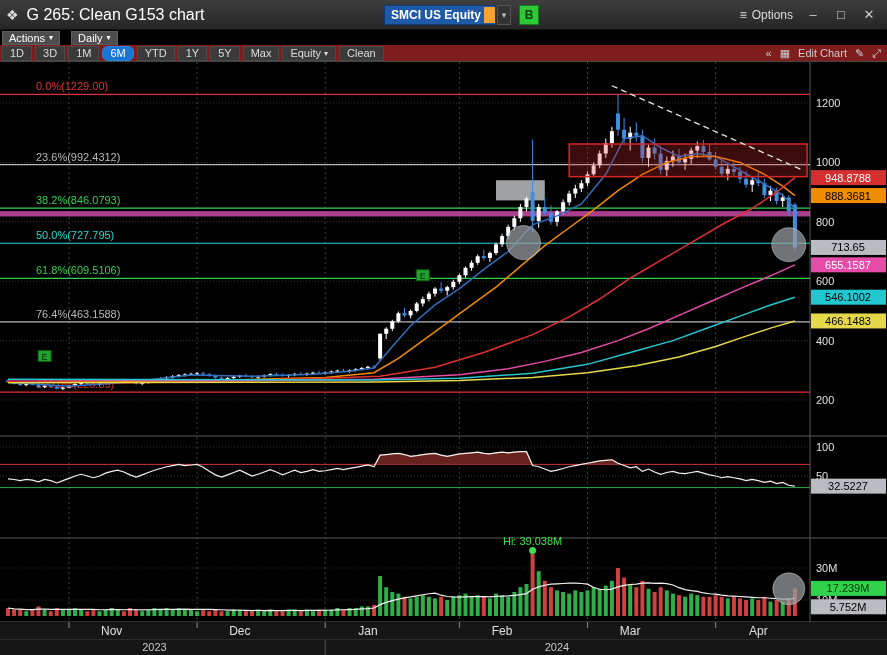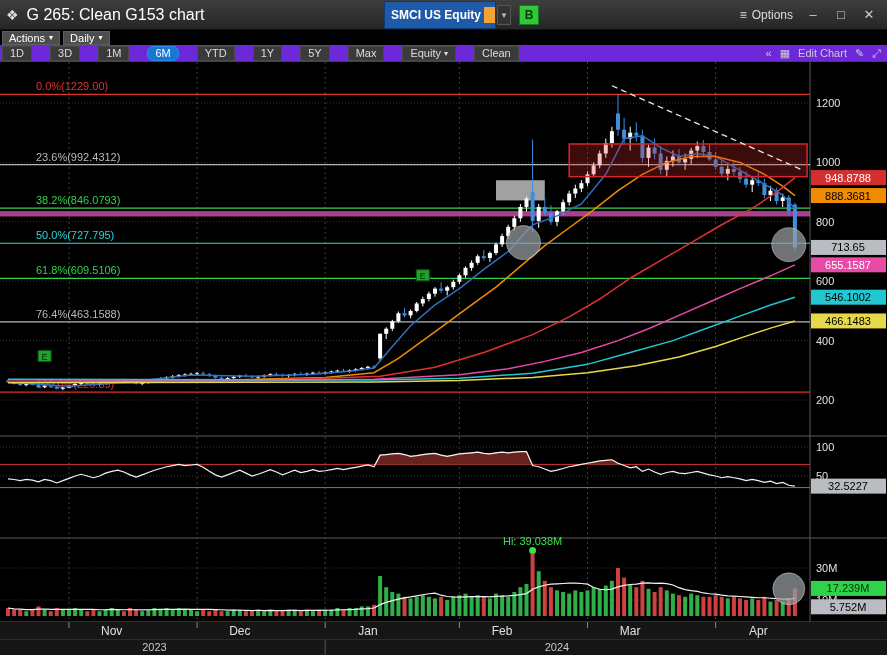--- a/index.html
+++ b/index.html
@@ -4,36 +4,36 @@
 <style>
   * { box-sizing: border-box; margin: 0; padding: 0; }
   html,body { width:887px; height:655px; background:#000; overflow:hidden;
     font-family:"Liberation Sans", sans-serif; }
   .titlebar { height:30px; background:linear-gradient(#3e3e3e,#262626);
     display:flex; align-items:center; padding:0 6px; color:#eee; position:relative;
     border-bottom:1px solid #111; }
   .tb-icon { font-size:14px; color:#ddd; margin-right:8px; cursor:default; }
   .tb-title { font-size:16px; color:#fff; }
   .ticker-group { position:absolute; left:384px; top:4px; display:flex; align-items:center; height:22px; }
-  .ticker-field { background:#1e5aa8; height:28px; display:flex; align-items:center;
+  .ticker-field { background:#1e5aa8; height:20px; display:flex; align-items:center;
     padding-left:6px; border:1px solid #0f3a75; }
   .ticker-text { color:#fff; font-size:12px; font-weight:bold; white-space:nowrap; }
   .ticker-cursor { width:11px; height:16px; background:#f7a232; margin-left:3px; }
   .ticker-caret { width:14px; height:20px; background:#333; color:#bbb; font-size:9px;
     display:flex; align-items:center; justify-content:center; border:1px solid #555; margin-left:1px; }
   .b-btn { margin-left:8px; width:20px; height:20px; background:#2dc937; color:#0b3d0b;
     font-weight:bold; font-size:12px; border:1px solid #1a7a1f; font-family:inherit; }
   .tb-right { margin-left:auto; display:flex; align-items:center; gap:12px; font-size:12px; color:#ddd; padding-right:4px; }
   .opt { display:flex; gap:5px; align-items:center; }
   .winbtn { font-size:13px; color:#ccc; width:16px; text-align:center; cursor:default; }
-  .menubar { height:15px; background:#000; display:flex; align-items:center; padding:1px 2px; gap:3px; }
+  .menubar { height:15px; background:#000; display:flex; align-items:center; padding:1px 2px; gap:11px; }
   .menubar button { background:#4d4d4d; border:1px solid #5e5e5e; color:#fff; font-size:11px;
     height:14px; padding:0 6px; display:flex; align-items:center; gap:4px; font-family:inherit; }
   .caret, .caret-sm { font-size:8px; }
-  .tabbar { height:17px; background:#6d28d9; display:flex; align-items:center; padding:0 2px; gap:18px;
+  .tabbar { height:17px; background:#7f1d1d; display:flex; align-items:center; padding:0 2px; gap:3px;
     border-bottom:1px solid #444; }
   .tab { background:#3a3a3a; border:1px solid #4a4a4a; color:#ddd; font-size:11px; height:15px;
     padding:0 7px; font-family:inherit; display:flex; align-items:center; gap:3px; }
   .tab.active { background:#1976d2; border-color:#2b8ae2; color:#fff;border-radius:6px; }
   .tab-right { margin-left:auto; display:flex; align-items:center; gap:8px; color:#ccc; font-size:11px; padding-right:4px; }
   #chart-svg { display:block; background:#000; }
   #chart-svg text { font-family:"Liberation Sans", sans-serif; }
 </style>
 </head>
 <body>

